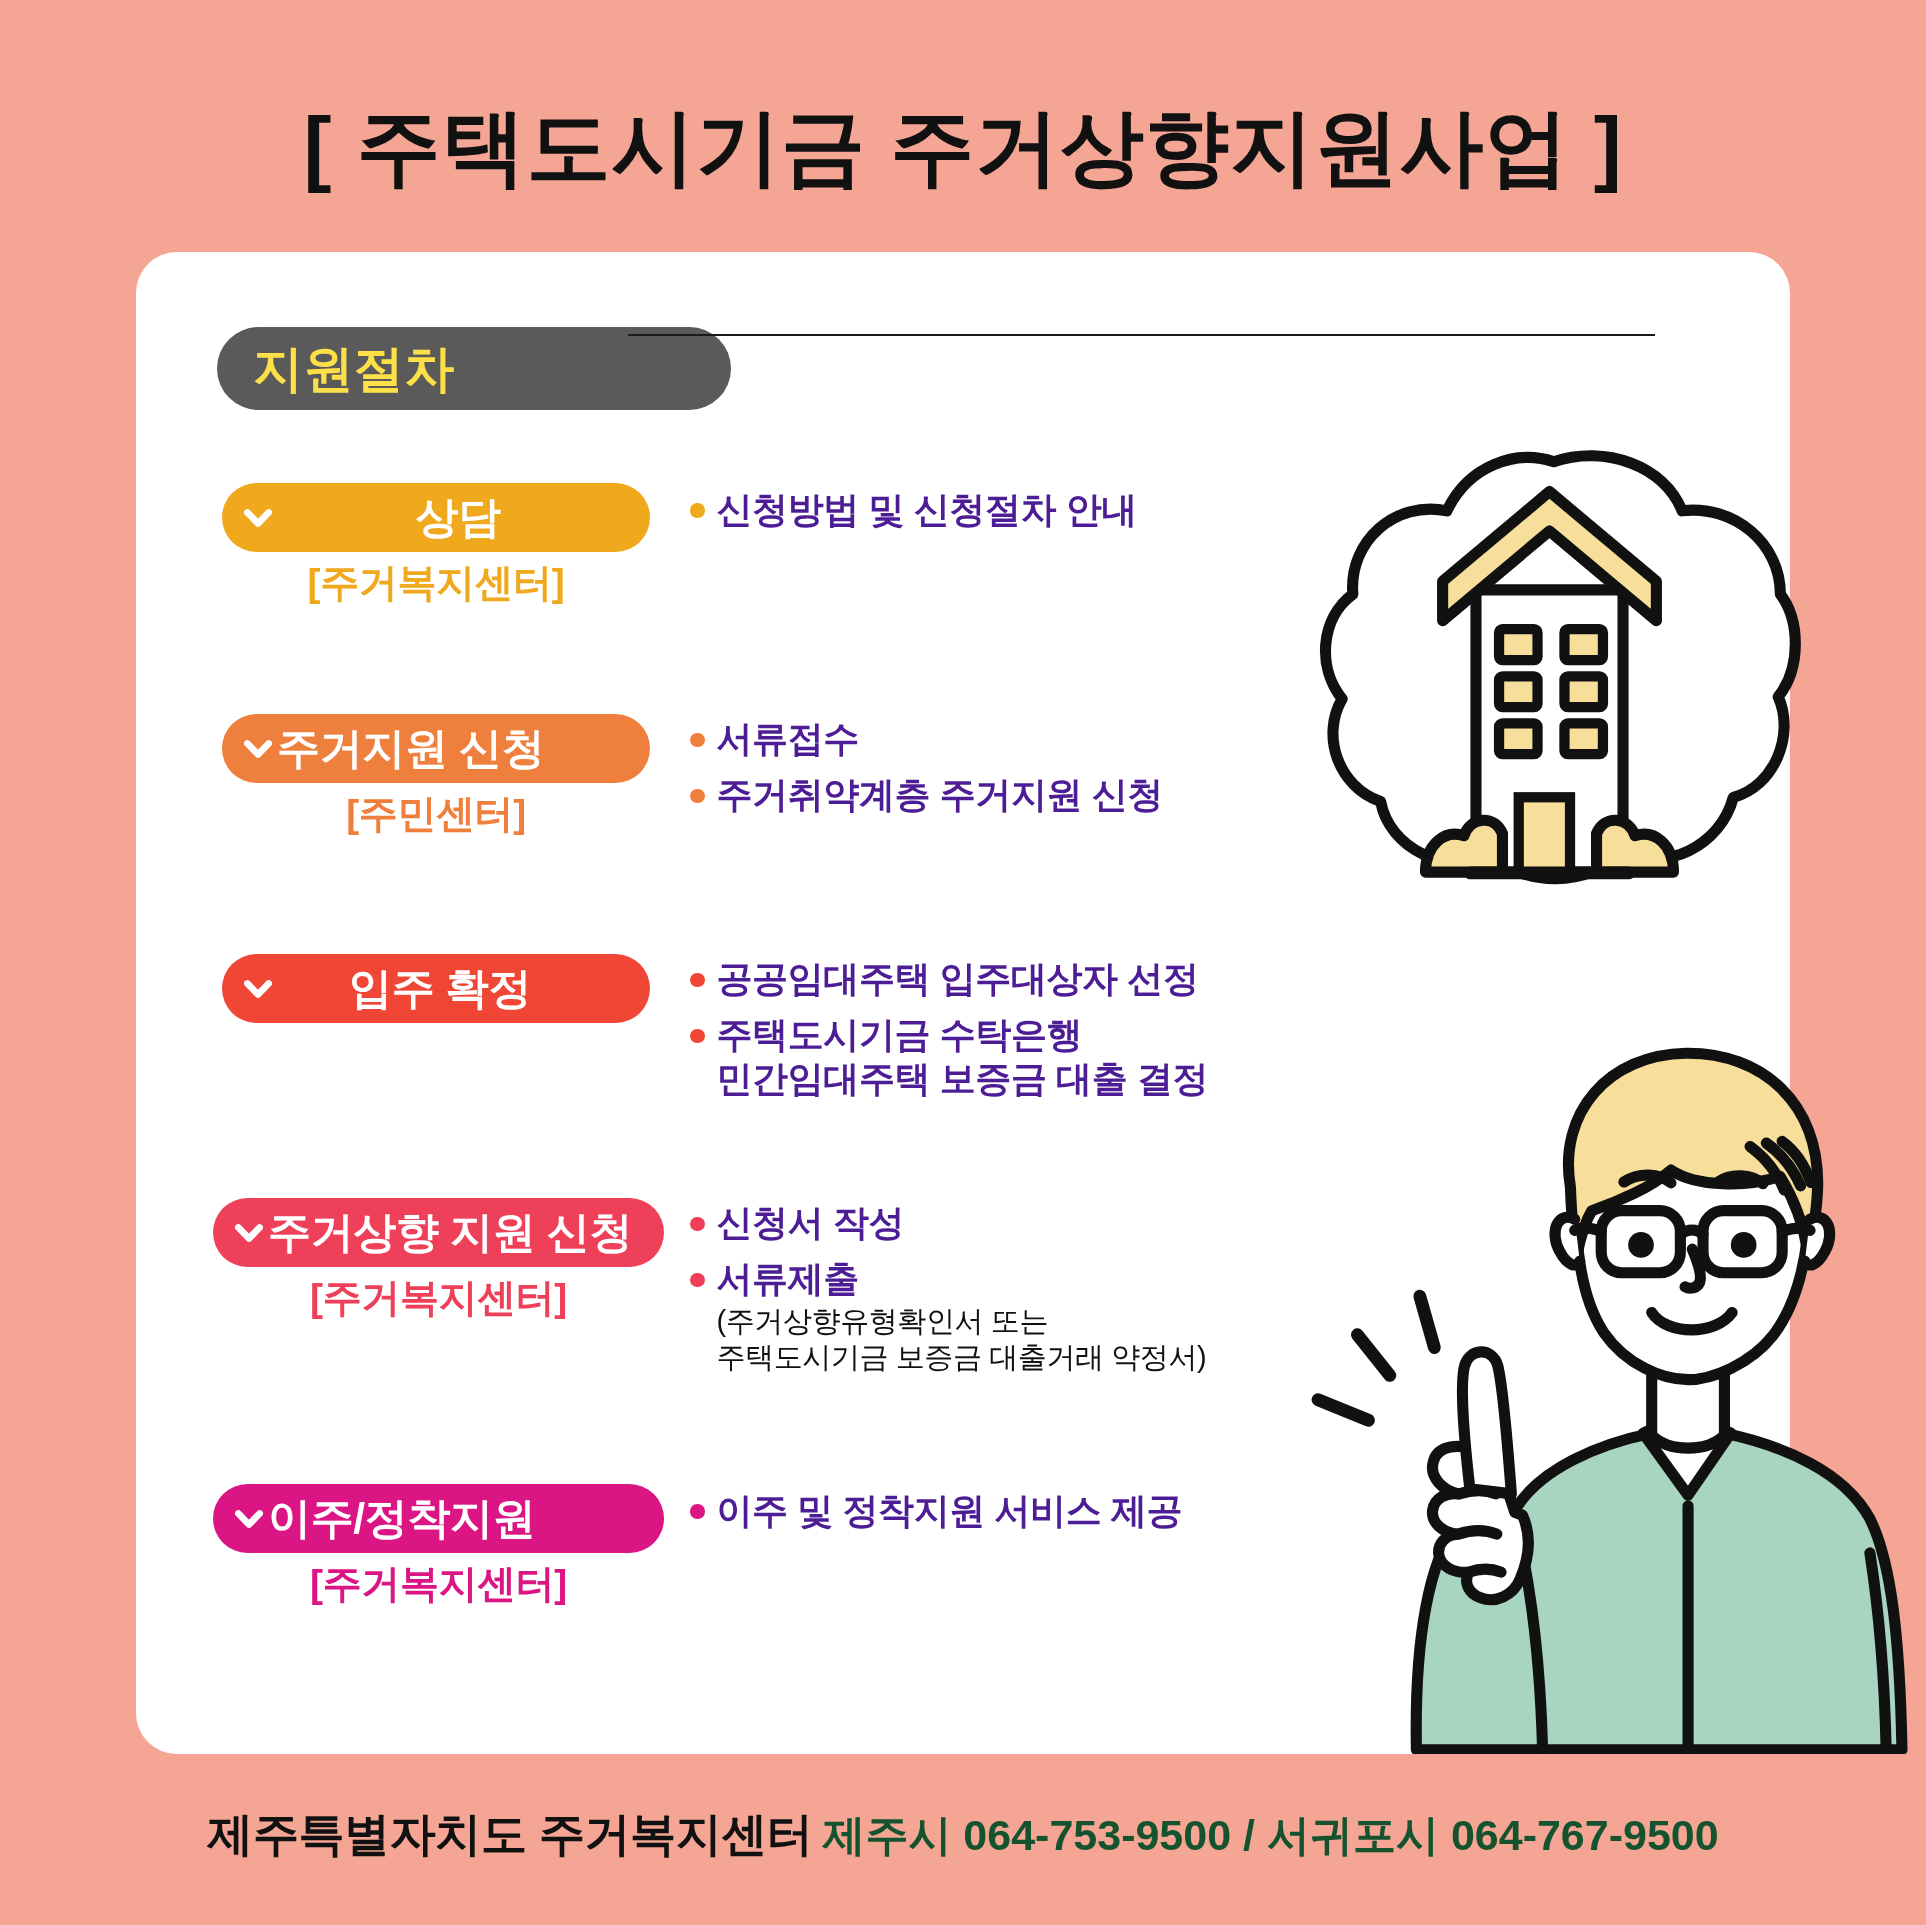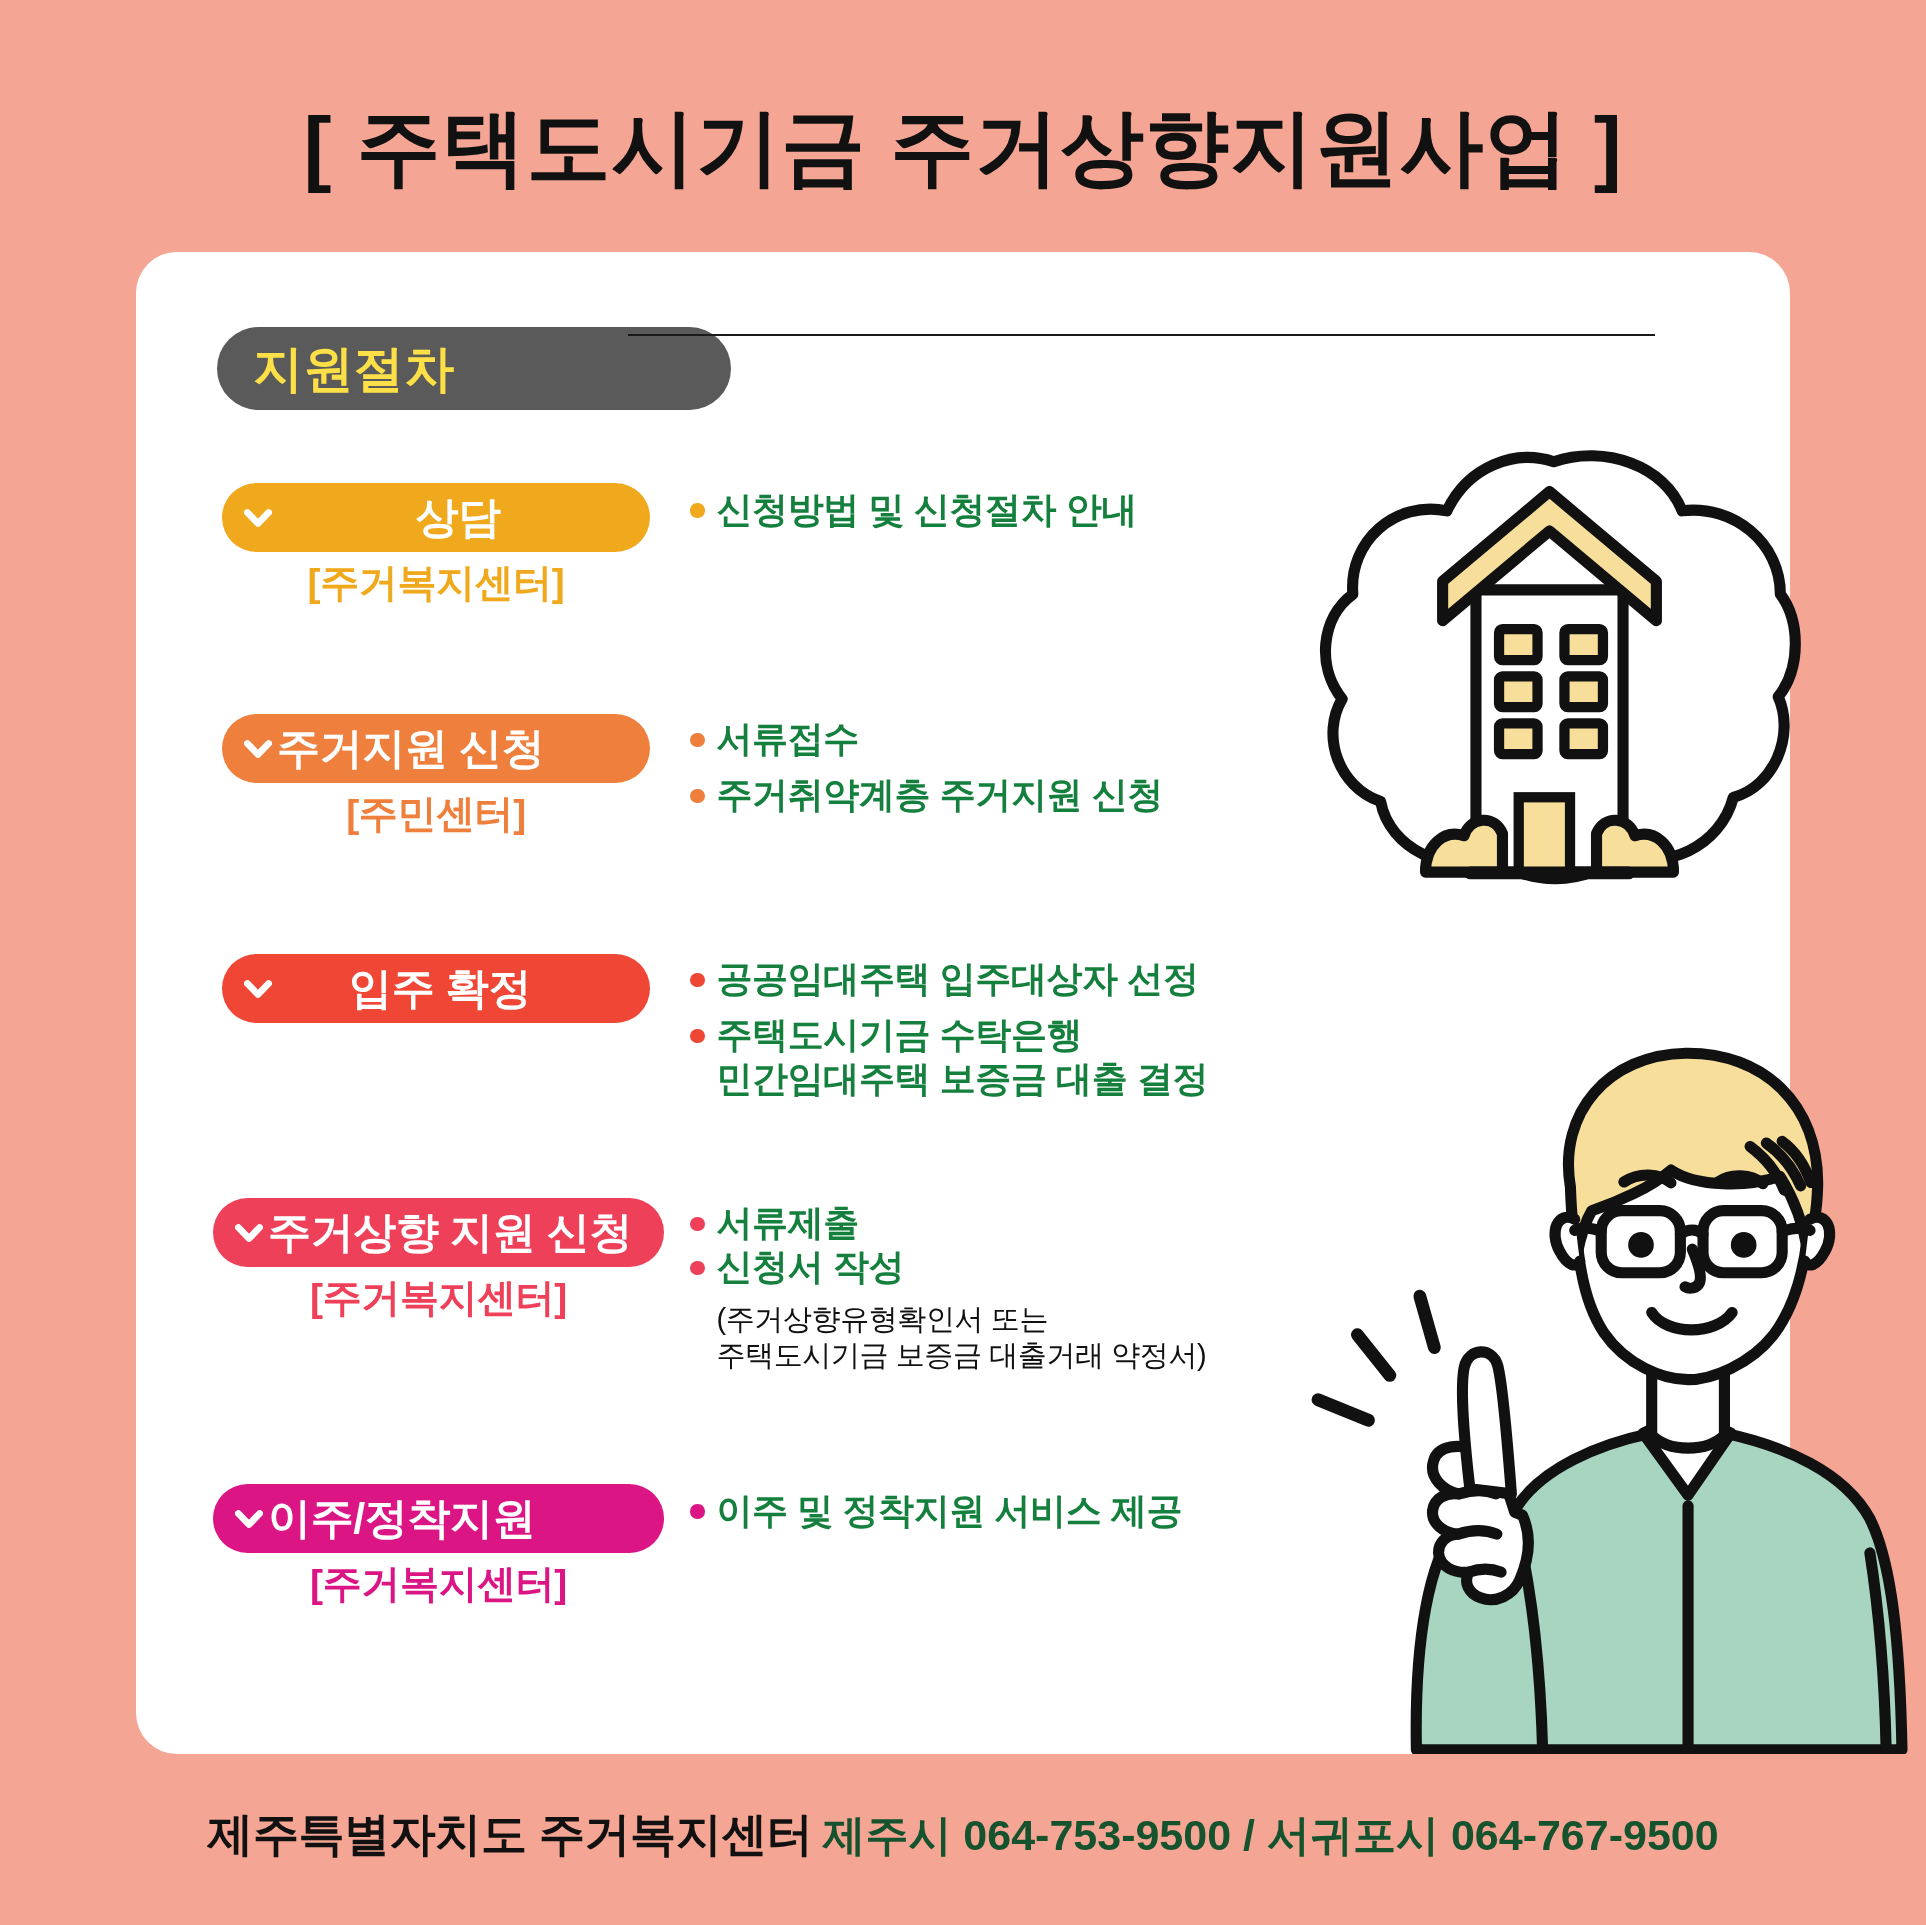--- a/index.html
+++ b/index.html
@@ -77,21 +77,21 @@
   }
 
   
   .step-right{position:absolute;left:554px;top:0;width:899px;}
   .bullet-row{display:flex;align-items:flex-start;margin-bottom:12px;}
   .bullet-dot{
     flex:0 0 auto;width:14.5px;height:14.5px;border-radius:50%;
     margin-top:15.4px;margin-right:12px;
   }
   .bullet-text{
-    font-size:36px;font-weight:bold;color:#15803d;
+    font-size:36px;font-weight:bold;color:#4c1d95;
     line-height:1.22;letter-spacing:-0.4px;white-space:pre-line;
   }
   .bullet-sub{
     font-size:29px;font-weight:normal;color:#111111;
     line-height:1.25;letter-spacing:-0.4px;white-space:pre-line;
     margin-left:26.5px;margin-top:1.7px;
   }
 
   
   .thought-bubble{position:absolute;left:1297px;top:436px;width:505px;height:466px;}
@@ -204,29 +204,29 @@
           <span class="chev">
             <svg viewBox="0 0 66 66">
                 <path d="M8 20 L33 46 L58 20" fill="none" stroke="#ffffff" stroke-width="16" stroke-linecap="round" stroke-linejoin="round"></path>
               </svg>
           </span>
           <span class="pill-label">주거상향 지원 신청</span>
         </div>
         <div class="sub-label" style="color:#EE4159;">[주거복지센터]</div>
       </div>
       <div class="step-right" style="top:3.4px;">
+        <div class="bullet-row">
+          <span class="bullet-dot" style="background:#EE4159;"></span>
+          <span class="bullet-text">신청서 작성</span>
+        </div>
         <div class="bullet-row" style="margin-bottom:0;">
           <span class="bullet-dot" style="background:#EE4159;"></span>
           <span>
             <span class="bullet-text">서류제출</span>
           </span>
-        </div>
-        <div class="bullet-row">
-          <span class="bullet-dot" style="background:#EE4159;"></span>
-          <span class="bullet-text">신청서 작성</span>
         </div>
         <div class="bullet-sub">(주거상향유형확인서 또는
  주택도시기금 보증금 대출거래 약정서)</div>
       </div>
     </div>
 
     <div class="step" style="top:1232px;">
       <div class="step-left" style="left:77px;width:451px;">
         <div class="step-pill" style="background:#DC1585;width:451px;">
           <span class="chev">

